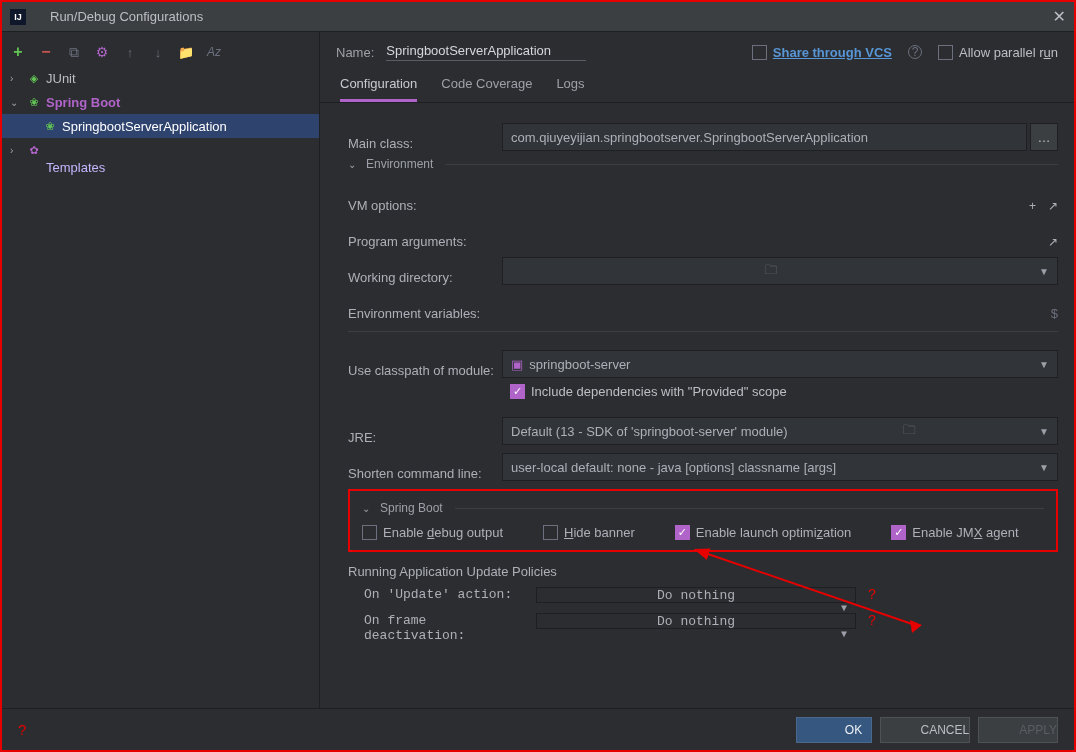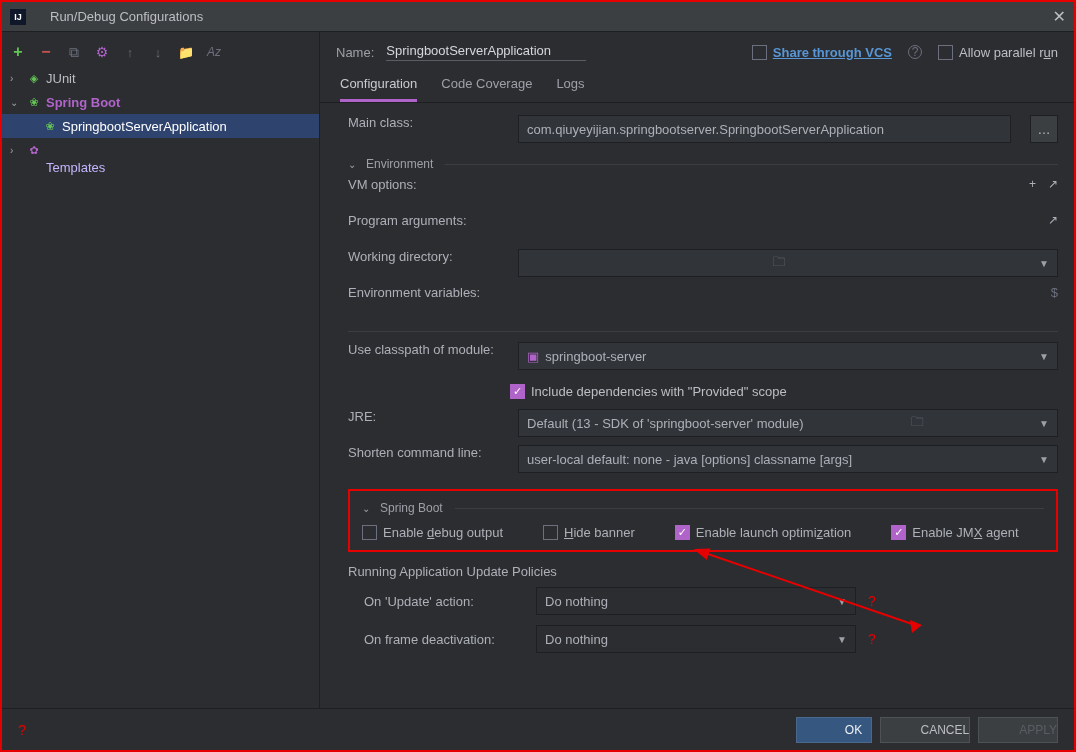--- a/index.html
+++ b/index.html
@@ -82,21 +82,21 @@
 .link { color:#5896d6; text-decoration:underline; cursor:pointer;}
 .help-ico { color:#6c707e; font-size:12px; border:1px solid #6c707e; border-radius:50%; width:14px;height:14px; display:inline-flex;align-items:center;justify-content:center;}
 .tabs {
   display:flex; gap:24px; padding: 4px 25px 0 20px; border-bottom:1px solid #1e1f22;
 }
 .tab { padding-bottom:8px; cursor:pointer; color:#9da0a8;}
 .tab.active { color:#c8cad0; border-bottom:3px solid #b064c9;}
 .form-area {
   flex:1; overflow-y:auto; padding: 12px 16px 12px 28px;
 }
-.form-row { display:flex; align-items:flex-start; min-height:36px; gap:20px;}
+.form-row { display:flex; align-items:flex-end; min-height:36px; gap:4px;}
 .form-label { width:150px; color:#adb0b8;}
 .form-field {
   flex:1; height:28px; background:#2b2d30; border:1px solid #1e1f22;
   display:flex; align-items:center; padding: 0 8px; color:#adb0b8;
 }
 .form-field.dark { background:#313438;}
 .dots-btn {
   width:28px; height:28px; background:#3c3f41; border:1px solid #1e1f22;
   display:flex;align-items:center;justify-content:center;cursor:pointer; margin-left:-1px;
 }
@@ -114,23 +114,23 @@
 .dd-arrow { margin-left:auto; color:#9da0a8; font-size:10px;}
 .folder-ico { color:#6c707e; margin-left:auto; margin-right:8px;}
 .highlight-box {
   border:2px solid #e60000; padding: 10px 12px; margin-top:8px;
 }
 .hb-header { display:flex; align-items:center; gap:6px; font-size:12px; color:#9da0a8; margin-bottom:10px;}
 .hb-checks { display:flex; gap:40px; flex-wrap:wrap; align-items:center;}
 .hb-checks label { display:flex; align-items:center; cursor:pointer; color:#adb0b8;}
 .policies { margin-top:12px;}
 .pol-title { color:#adb0b8; margin-bottom:8px;}
-.pol-row { display:flex; align-items:center; gap:12px; margin-bottom:10px; padding-left:16px;}
+.pol-row { display:flex; gap:12px; margin-bottom:10px; padding-left:16px;font-family:Liberation Mono, monospace;}
 .pol-label { width:160px; color:#adb0b8;}
-.pol-dd { width:320px; height:28px; border:1px solid #1e1f22; display:flex;align-items:center;padding:0 8px; color:#adb0b8;}
+.pol-dd { width:320px; height:16px; border:1px solid #1e1f22; display:flex;align-items:center;padding:0 8px; color:#adb0b8;flex-direction:column;}
 .q-ico { color:#e60000; font-size:14px;}
 .arrow-overlay {
   position:absolute; pointer-events:none;
 }
 .footer {
   height:42px; border-top:1px solid #1e1f22; display:flex; align-items:center; padding: 0 16px;
 }
 .footer .q { color:#e60000; font-size:15px;}
 .footer-btns { margin-left:auto; display:flex; gap:8px;}
 .btn {

